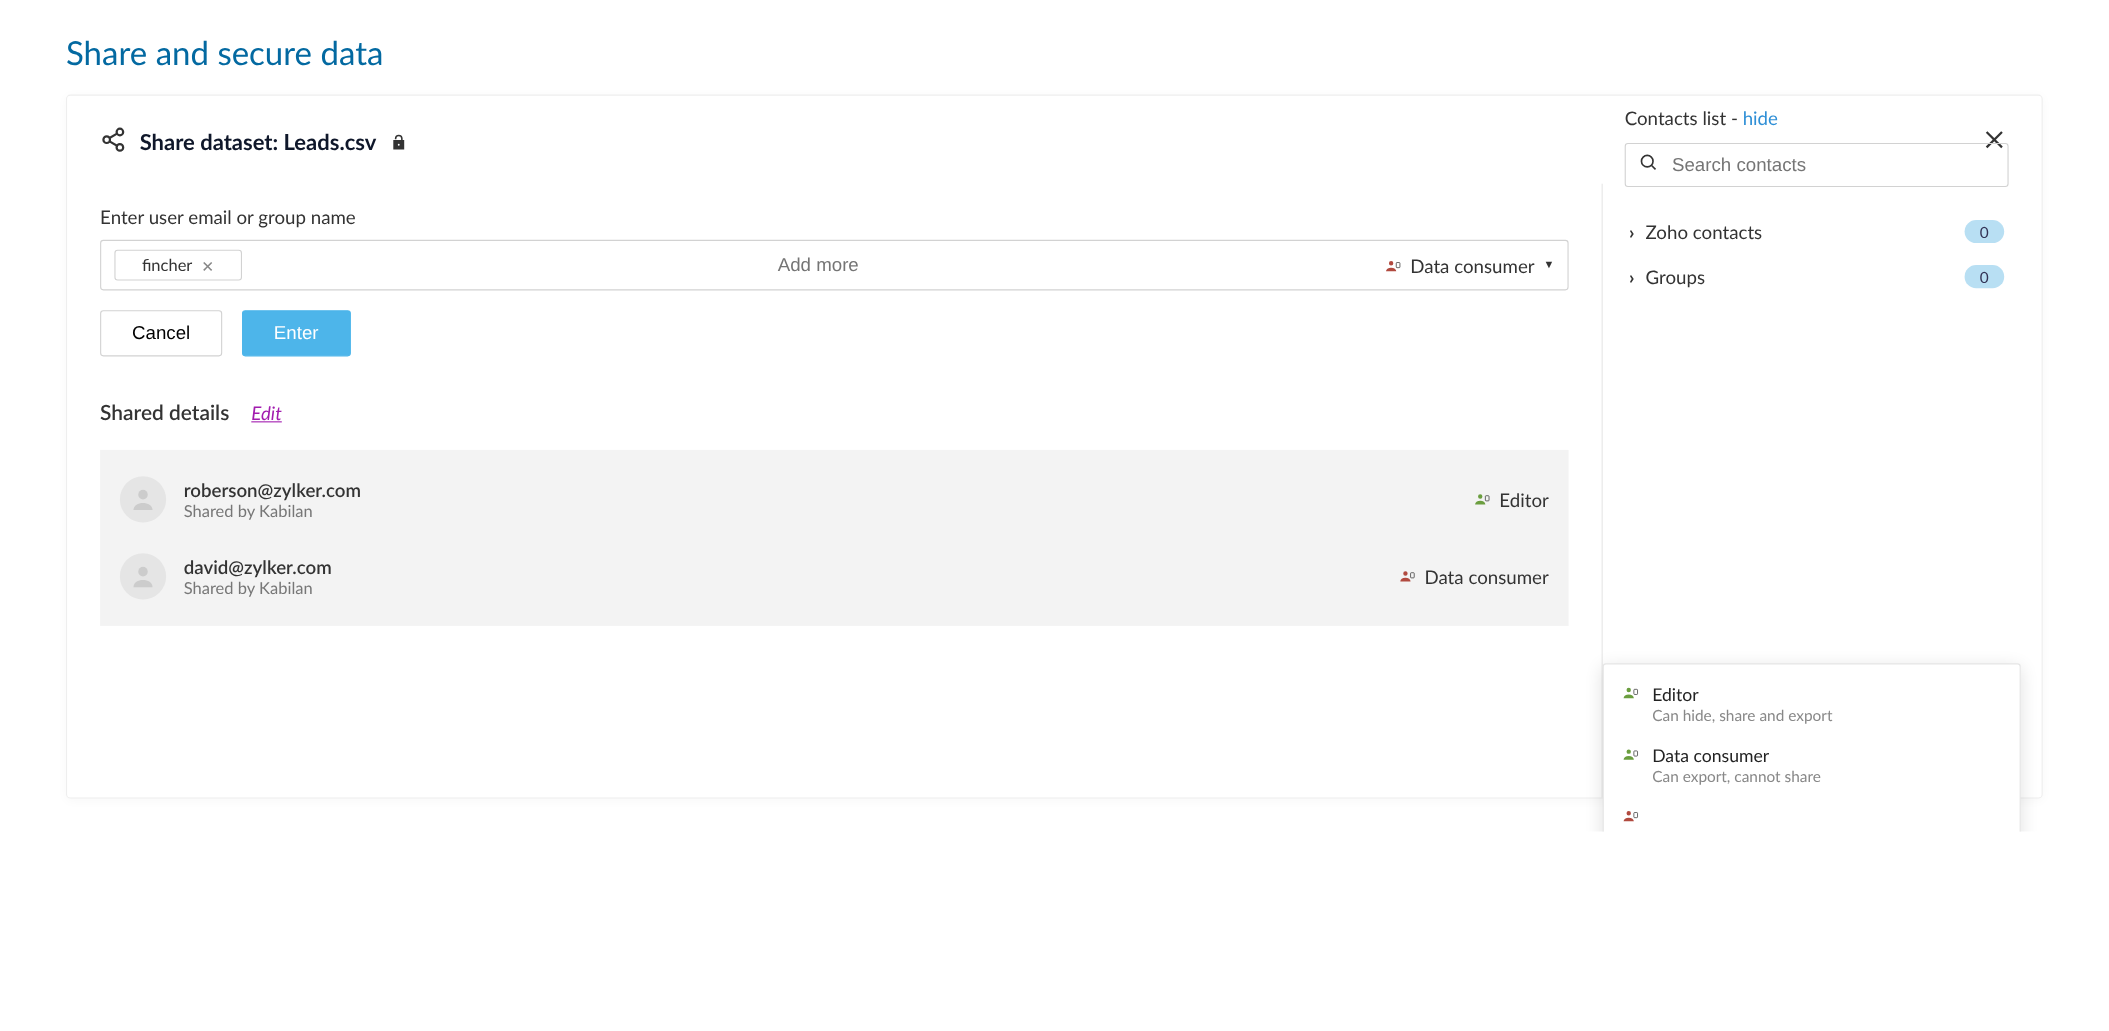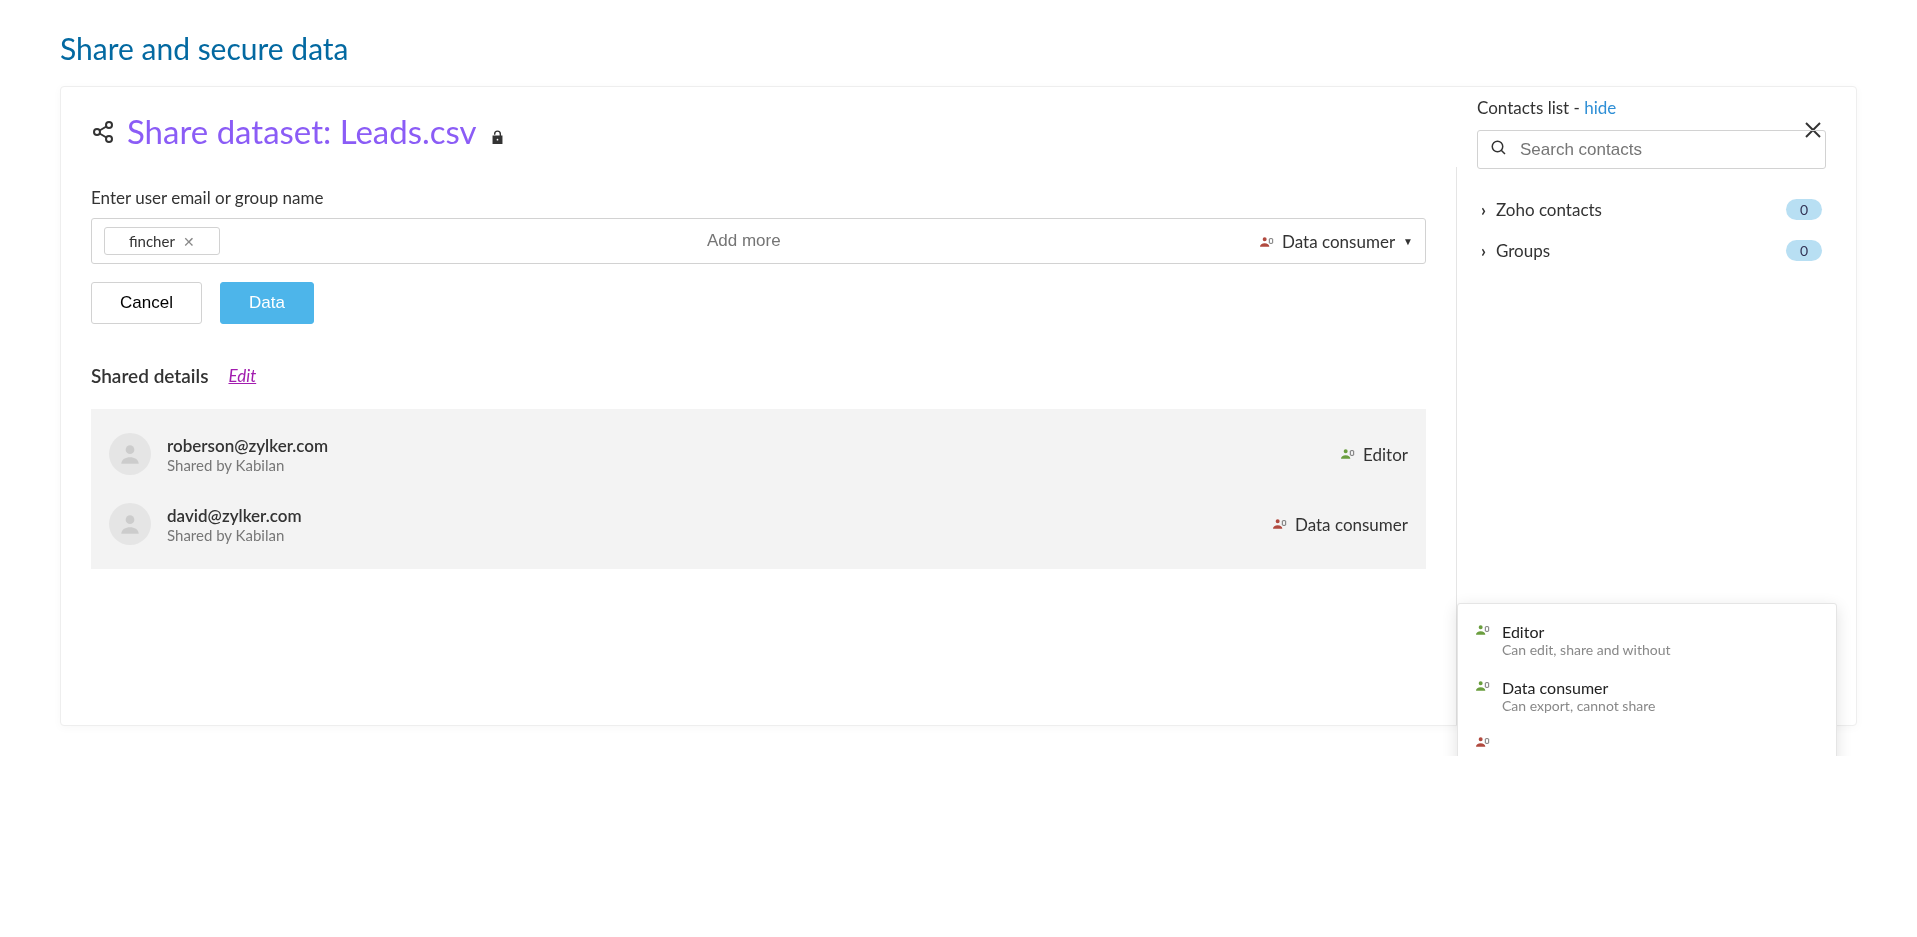--- a/index.html
+++ b/index.html
@@ -21,23 +21,23 @@
       left: 30px;
       right: 30px;
       display: flex;
       align-items: center;
       justify-content: space-between;
     }
     .modal-title {
       display: flex;
       align-items: center;
       gap: 12px;
-      font-size: 33px;
-      font-weight: 400;
-      color: #8b5cf6;
+      font-size: 20px;
+      font-weight: 700;
+      color: #0f172a;
     }
     .share-icon { width: 24px; height: 24px; }
     .lock-icon { width: 17px; height: 17px; position: relative; top: 2px; }
     .close-btn { cursor: pointer; font-size: 24px; color: #333; background: none; border: none; padding: 4px; }
     .left-panel { flex: 1; padding: 100px 30px 0 30px; }
     .right-panel { width: 400px; padding: 100px 30px 0 20px; border-left: 1px solid #e5e5e5; margin-top: 80px; position: relative; }
     .field-label { font-size: 17px; color: #333; margin-bottom: 10px; font-weight: 400; }
     .input-row {
       border: 1px solid #d2d2d2;
       border-radius: 3px;
@@ -165,21 +165,21 @@
               </svg>
           </span>
           <span>Data consumer</span>
           <span class="caret-down">▼</span>
         </span>
       </div>
 
 
       <div class="btn-row">
         <button class="btn">Cancel</button>
-        <button class="btn btn-primary">Data</button>
+        <button class="btn btn-primary">Enter</button>
       </div>
 
       <div class="shared-header">
         <span class="shared-title">Shared details</span>
         <span class="edit-link">Edit</span>
       </div>
 
       <div class="shared-list">
         <div class="shared-item">
           <div class="avatar">
@@ -253,21 +253,21 @@
       </div>
 
       <div class="role-dropdown">
         <div class="role-option">
           <span class="role-icon-green"><svg width="16" height="16" viewBox="0 0 24 24">
                 <path d="M7 8a3 3 0 1 1 6 0 3 3 0 0 1-6 0zm-4 11c0-3 3-5 7-5s7 2 7 5H3z"></path>
                 <rect x="17" y="7" width="5" height="7" rx="1" fill="none" stroke="currentColor"></rect>
               </svg></span>
           <span class="role-option-text">
             <div class="title">Editor</div>
-            <div class="desc">Can edit, share and without</div>
+            <div class="desc">Can hide, share and export</div>
           </span>
         </div>
         <div class="role-option">
           <span class="role-icon-green"><svg width="16" height="16" viewBox="0 0 24 24">
                 <path d="M7 8a3 3 0 1 1 6 0 3 3 0 0 1-6 0zm-4 11c0-3 3-5 7-5s7 2 7 5H3z"></path>
                 <rect x="17" y="7" width="5" height="7" rx="1" fill="none" stroke="currentColor"></rect>
               </svg></span>
           <span class="role-option-text">
             <div class="title">Data consumer</div>
             <div class="desc">Can export, cannot share</div>

